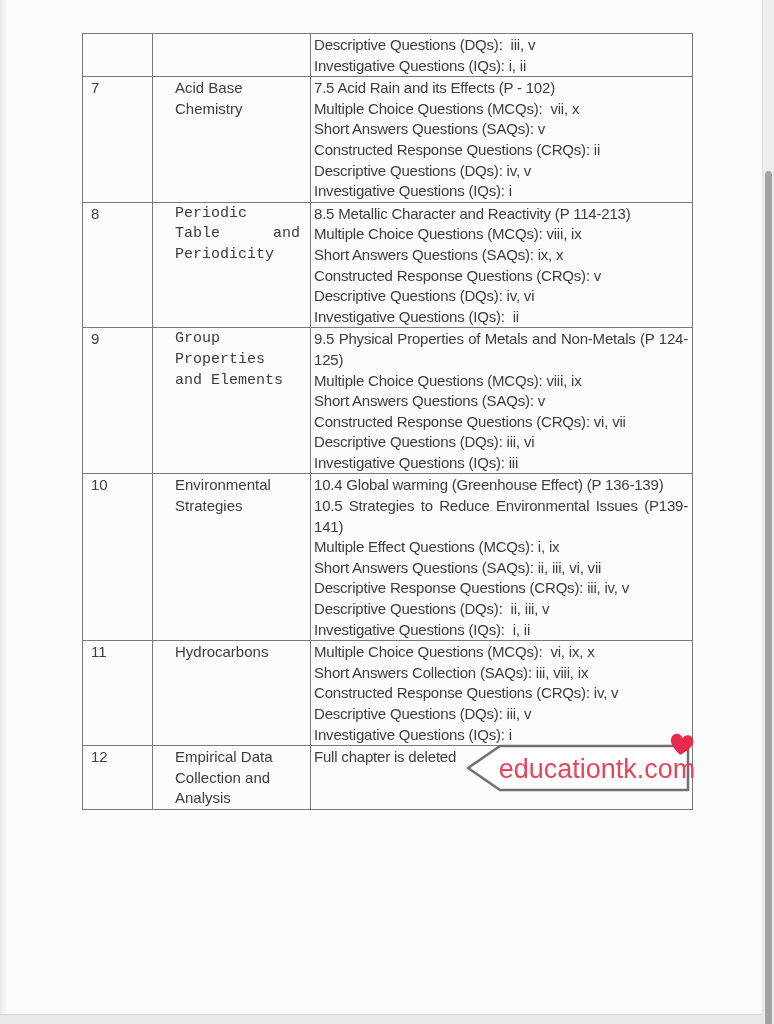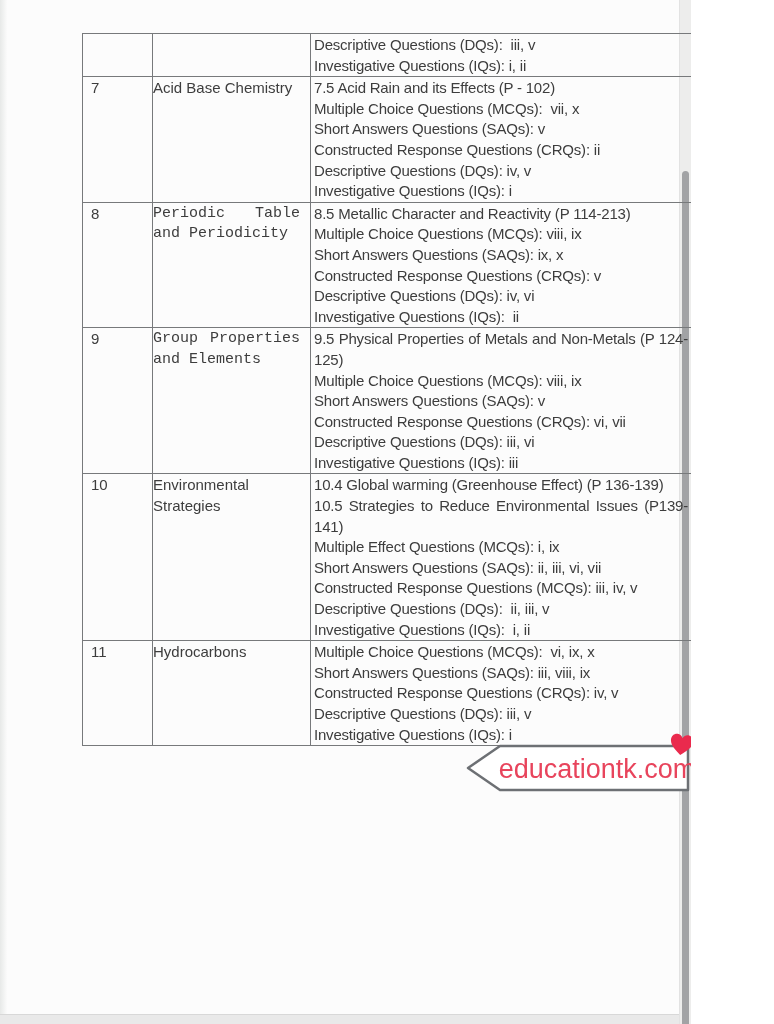--- a/index.html
+++ b/index.html
@@ -1,17 +1,17 @@
 <!DOCTYPE html>
 <html style="--watermark-red: #e8445c; --heart-red: #ea2a4d; --table-border: #77797b; --text-color: #3d3d3d; --scrollbar-thumb: #a2a3a5;"><head>
 <meta charset="utf-8">
 <style>
   html,body{margin:0;padding:0;background:#fff;}
   .stage{
-    position:relative;width:691px;height:1024px;overflow:hidden;
+    position:relative;width:774px;height:1024px;overflow:hidden;
     background:#fcfcfc;
     font-family:"Liberation Sans", sans-serif;
     color:var(--text-color,#3d3d3d);
   }
   
   .edge-left{position:absolute;left:0;top:0;width:7px;height:100%;
     background:linear-gradient(90deg,#e7e9e8,#fbfbfb);}
   .edge-bottom{position:absolute;left:0;bottom:0;width:100%;height:9px;
     background:#e9e9e9;border-top:1px solid #d8d8d8;}
   .scroll-track{position:absolute;right:0;top:0;width:11px;height:100%;
@@ -22,21 +22,21 @@
   table.doc{
     position:absolute;left:82px;top:33px;width:610px;
     border-collapse:collapse;table-layout:fixed;
   }
   table.doc td{
     border:1.5px solid var(--table-border,#77797b);
     vertical-align:top;
     font-size:15px;line-height:20.6px;
   }
   td.c-num{padding:1px 2px 0 8px;}
-  td.c-chap{padding:1px 10px 0 0;}
+  td.c-chap{padding:1px 10px 0 22px;}
   td.c-chap.just{text-align:justify;font-family:Liberation Mono, monospace;}
   td.c-det{padding:1px 4px 0 3px;}
   .dl{white-space:pre-wrap;text-align:justify;letter-spacing:-0.2px;}
   
   .wm{position:absolute;left:450px;top:726px;width:250px;height:74px;pointer-events:none;}
   .wm-tag{fill:#ffffff;stroke:#6d7074;stroke-width:2.5;stroke-linejoin:round;}
   .wm-text{fill:var(--watermark-red,#e8445c);font-size:27px;font-family:"Liberation Sans",sans-serif;}
   .wm-heart{fill:var(--heart-red,#ea2a4d);}
 </style>
 </head>
@@ -101,34 +101,41 @@
         </td>
       </tr>
       <tr style="height:165px">
         <td class="c-num">10</td>
         <td class="c-chap">Environmental Strategies</td>
         <td class="c-det">
           <div class="dl">10.4 Global warming (Greenhouse Effect) (P 136-139)</div>
           <div class="dl">10.5 Strategies to Reduce Environmental Issues (P139-141)</div>
           <div class="dl">Multiple Effect Questions (MCQs): i, ix</div>
           <div class="dl">Short Answers Questions (SAQs): ii, iii, vi, vii</div>
-          <div class="dl">Constructed Response Questions (MCQs): iii, iv, v</div>
+          <div class="dl">Descriptive Response Questions (CRQs): iii, iv, v</div>
           <div class="dl">Descriptive Questions (DQs):  ii, iii, v</div>
           <div class="dl">Investigative Questions (IQs):  i, ii</div>
         </td>
       </tr>
       <tr style="height:103px">
         <td class="c-num">11</td>
         <td class="c-chap">Hydrocarbons</td>
         <td class="c-det">
           <div class="dl">Multiple Choice Questions (MCQs):  vi, ix, x</div>
-          <div class="dl">Short Answers Questions (SAQs): iii, viii, ix</div>
+          <div class="dl">Short Answers Collection (SAQs): iii, viii, ix</div>
           <div class="dl">Constructed Response Questions (CRQs): iv, v</div>
           <div class="dl">Descriptive Questions (DQs): iii, v</div>
           <div class="dl">Investigative Questions (IQs): i</div>
+        </td>
+      </tr>
+      <tr style="height:63px">
+        <td class="c-num">12</td>
+        <td class="c-chap">Empirical Data Collection and Analysis</td>
+        <td class="c-det">
+          <div class="dl">Full chapter is deleted</div>
         </td>
       </tr>
     </tbody>
   </table>
 
   <svg class="wm" viewBox="0 0 250 74">
     <polygon class="wm-tag" points="18,42 50,20 238,20 238,64 50,64"></polygon>
     <text class="wm-text" x="147" y="52" text-anchor="middle">educationtk.com</text>
     <g transform="translate(219,7) scale(0.9) rotate(8 14 13)">
       <path class="wm-heart" d="M14 24.5 C 8.5 20.3, 1.5 14.8, 1.5 8.6 C 1.5 4.6, 4.4 1.6, 8 1.6 C 10.7 1.6, 12.9 3.3, 14 5.8 C 15.1 3.3, 17.3 1.6, 20 1.6 C 23.6 1.6, 26.5 4.6, 26.5 8.6 C 26.5 14.8, 19.5 20.3, 14 24.5 Z"></path>

